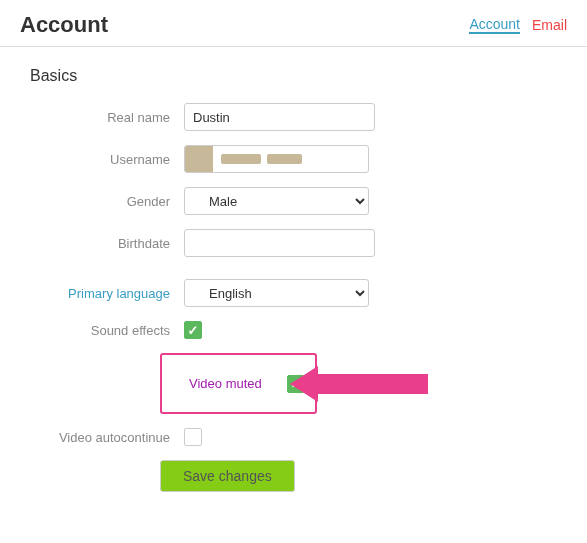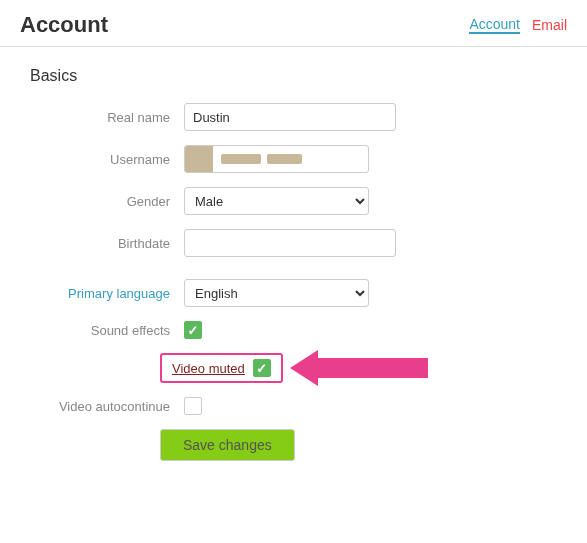--- a/index.html
+++ b/index.html
@@ -62,29 +62,29 @@
       margin-left: 24px;
     }
     .form-label.primary {
       color: #3a9dc4;
     }
     .form-input {
       border: 1px solid #ccc;
       border-radius: 3px;
       padding: 5px 8px;
       font-size: 13px;
-      width: 212px;
+      width: 191px;
       height: 28px;
       outline: none;
       color: #333;
     }
     .form-select {
       border: 1px solid #ccc;
       border-radius: 3px;
-      padding: 4px 6px;
+      padding: 4px 20px;
       font-size: 13px;
       width: 185px;
       height: 28px;
       outline: none;
       color: #333;
       background: #fff;
       cursor: pointer;
     }
     .username-field {
       display: flex;
@@ -245,21 +245,21 @@
   <div class="form-group">
     <label class="form-label">Sound effects</label>
     <div class="checkbox-container">
       <div class="checkbox-custom checked"></div>
     </div>
   </div>
 
   <div class="video-muted-row">
     <div style="width:130px; text-align:right; padding-right:14px;"></div>
     <div class="video-muted-box">
-      <span class="form-label" style="width:auto; padding:0; margin:0; color:#7f1d1d;text-decoration:underline;">Video muted</span>
+      <span class="form-label" style="width:auto; padding:0; margin:17px; color:#a21caf;">Video muted</span>
       <div class="checkbox-custom checked"></div>
     </div>
     <div class="arrow-indicator">
       <div class="arrow-shape"></div>
       <div class="arrow-body"></div>
     </div>
   </div>
 
   <div class="form-group">
     <label class="form-label">Video autocontinue</label>

